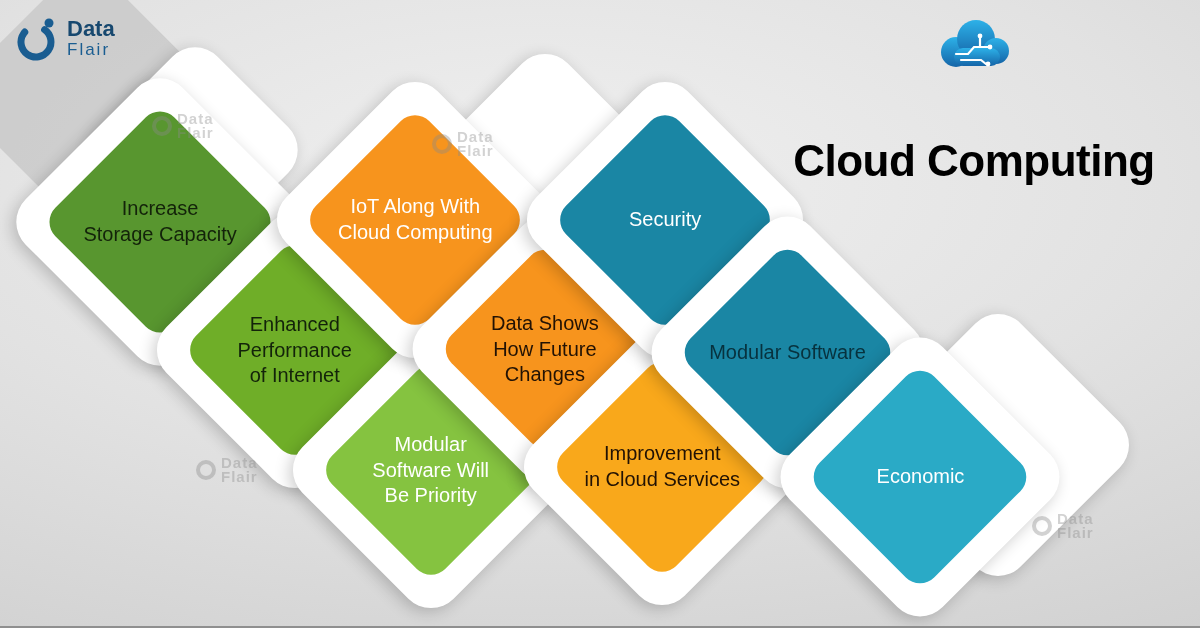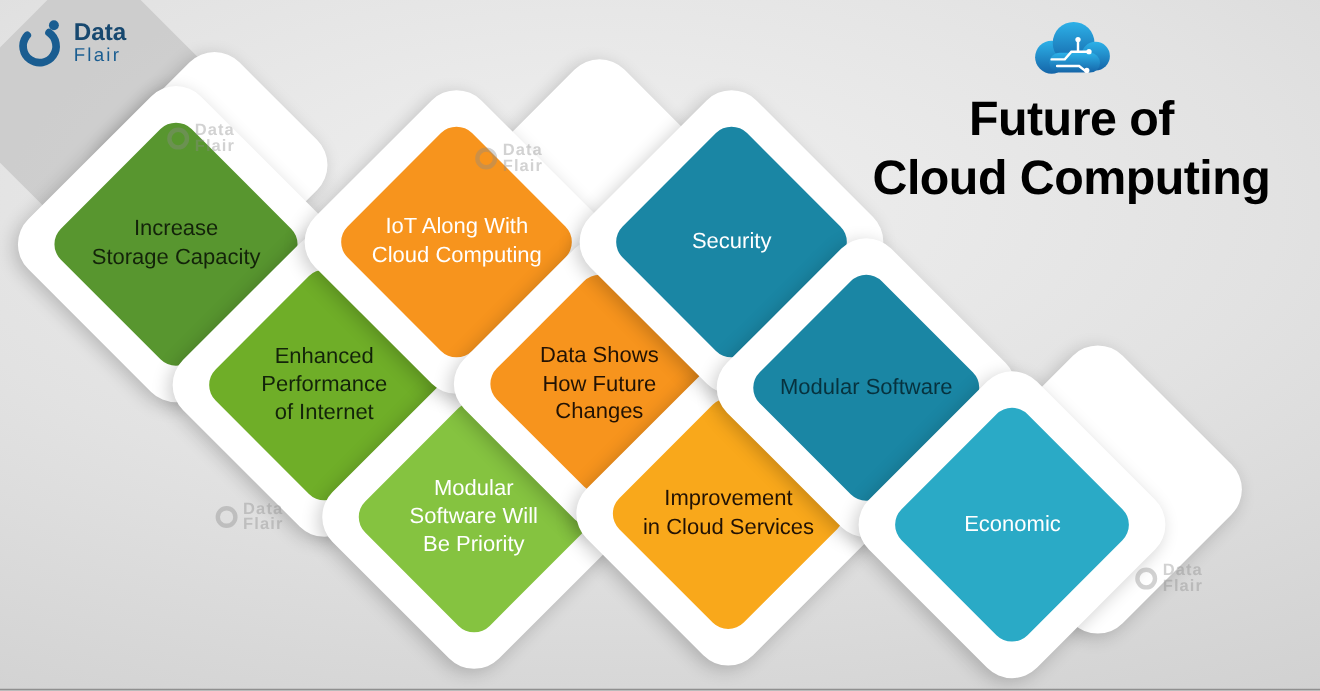--- a/index.html
+++ b/index.html
@@ -199,18 +199,18 @@
         <path d="M33 48 h20 l5 4"></path>
         <path d="M52 34 v-8"></path>
       </g>
       <g fill="#ffffff">
         <circle cx="62" cy="35" r="2.4"></circle>
         <circle cx="60" cy="52" r="2.4"></circle>
         <circle cx="52" cy="24" r="2.4"></circle>
       </g>
     </svg>
     <div class="page-title">
-      <span>Future of</span><br>
+      <br>
       <span>Cloud Computing</span>
     </div>
   </div>
 
 </div>
 
 </body></html>

